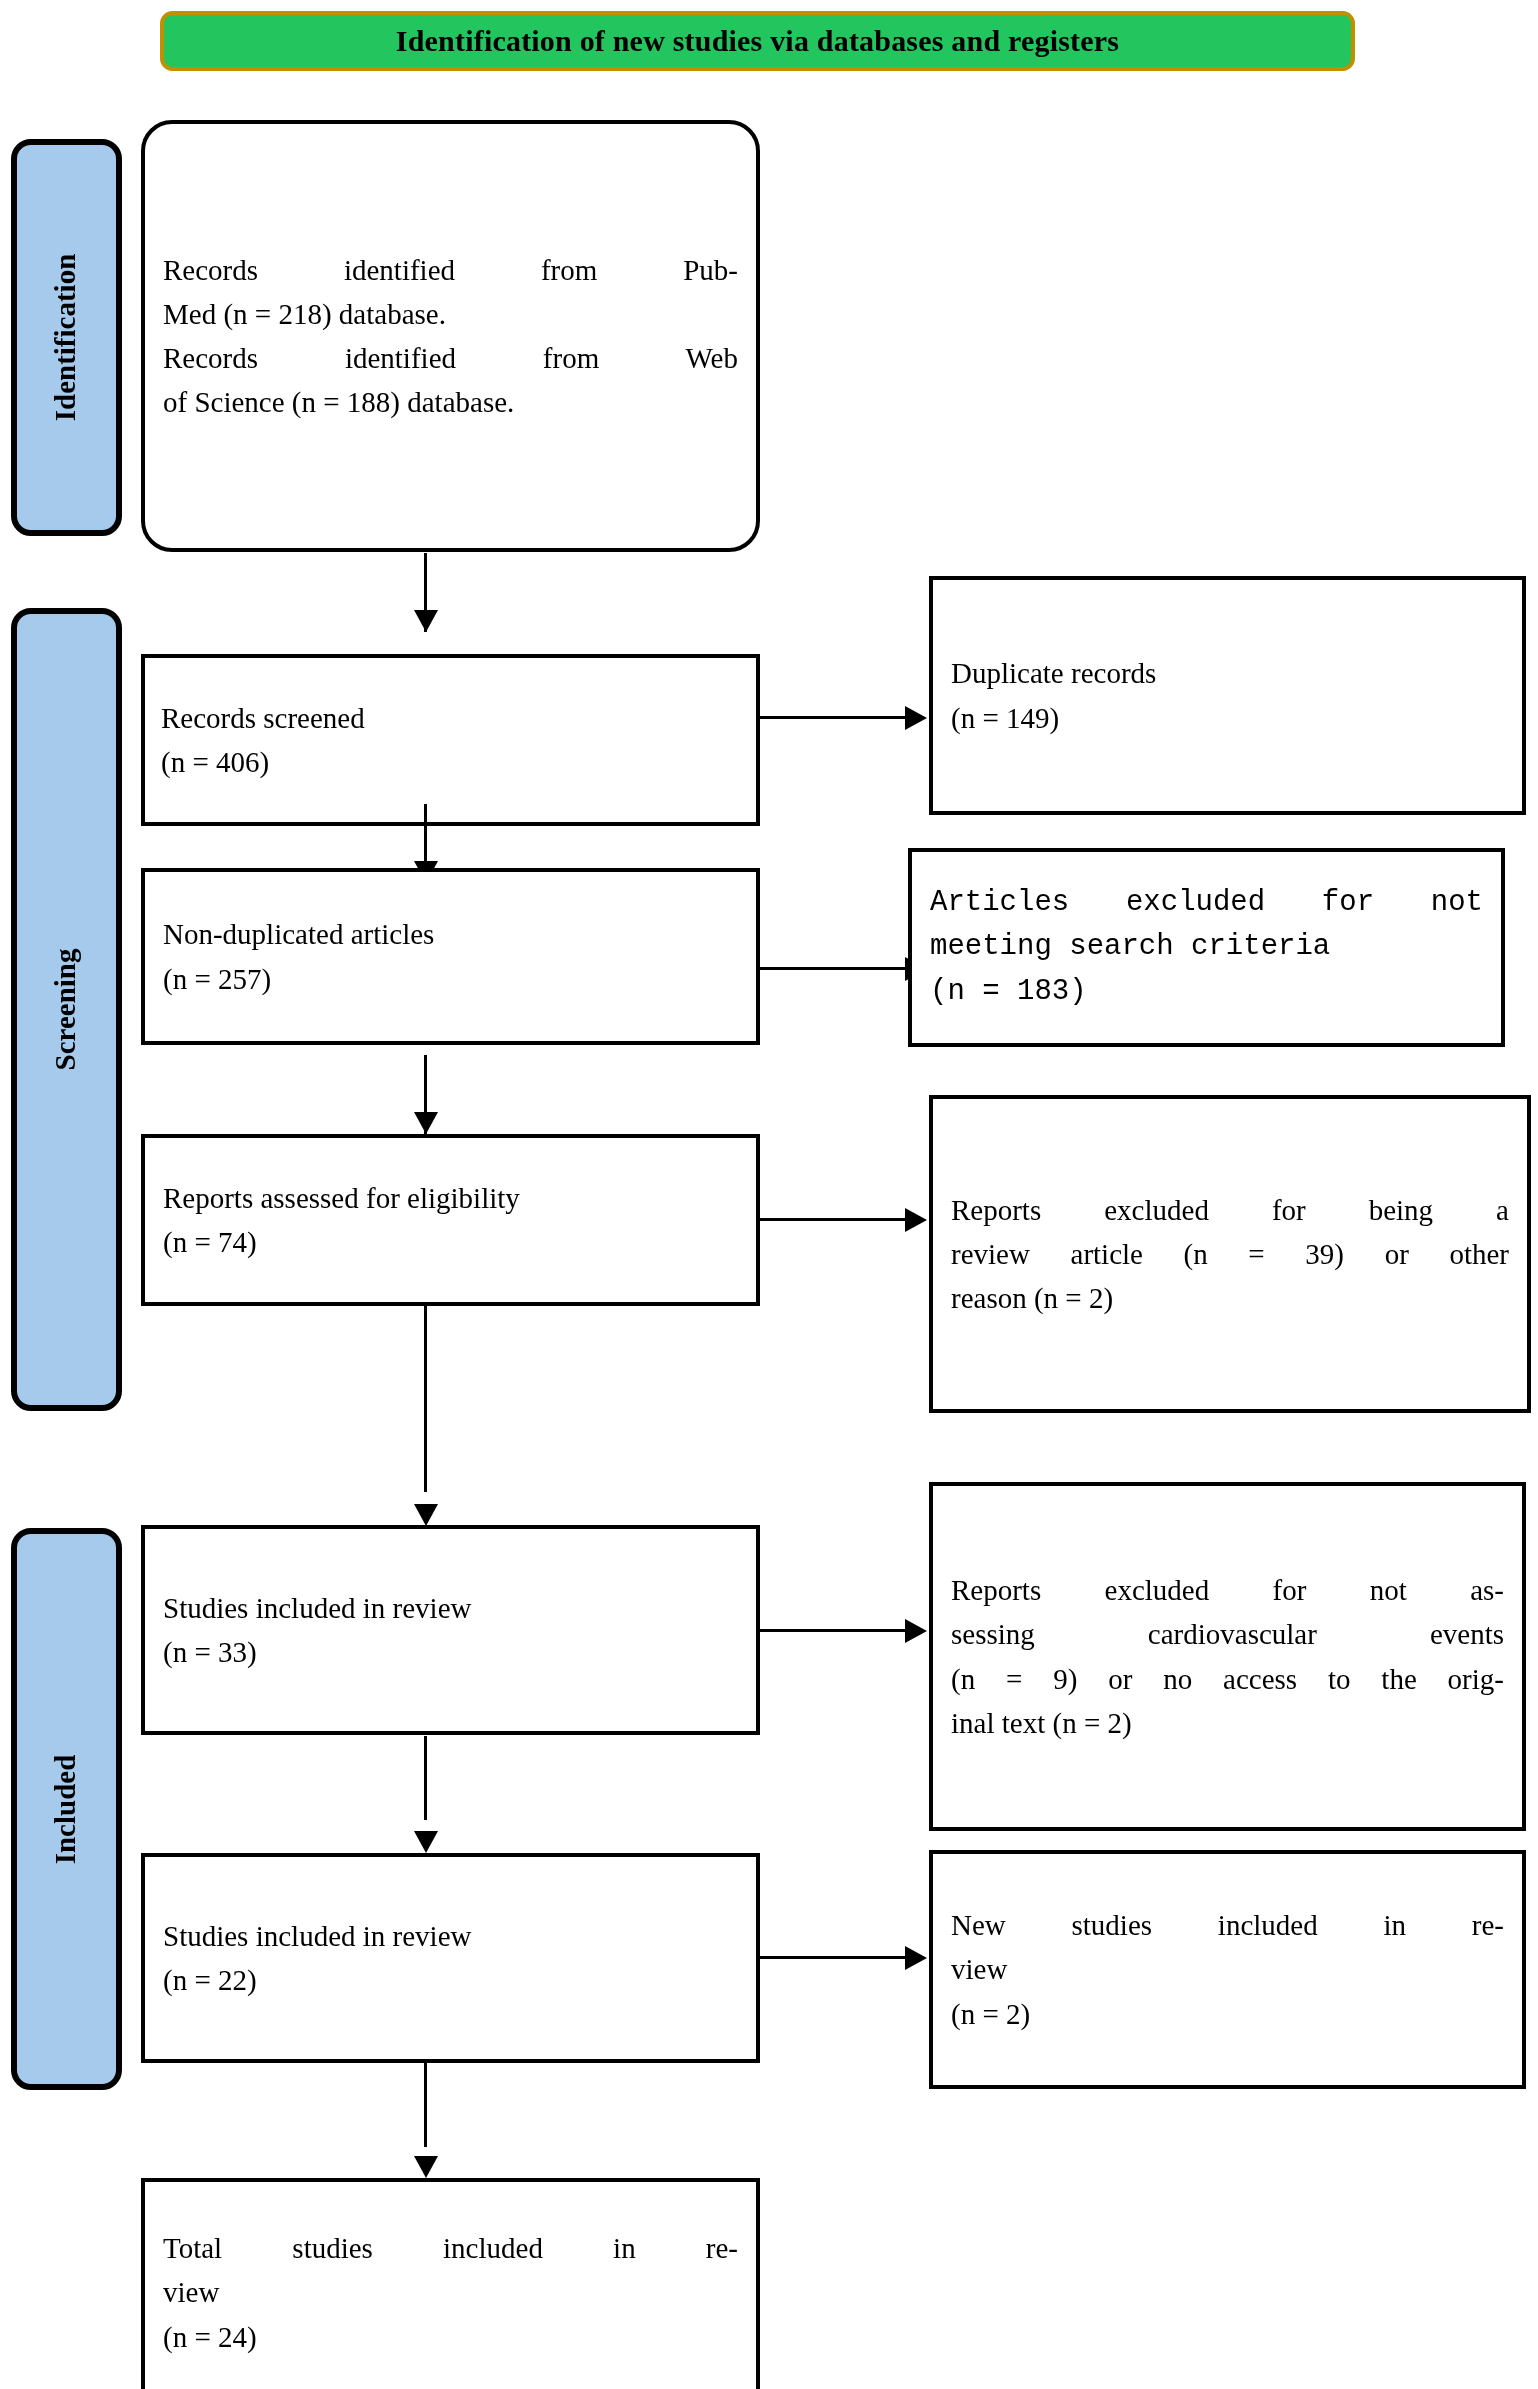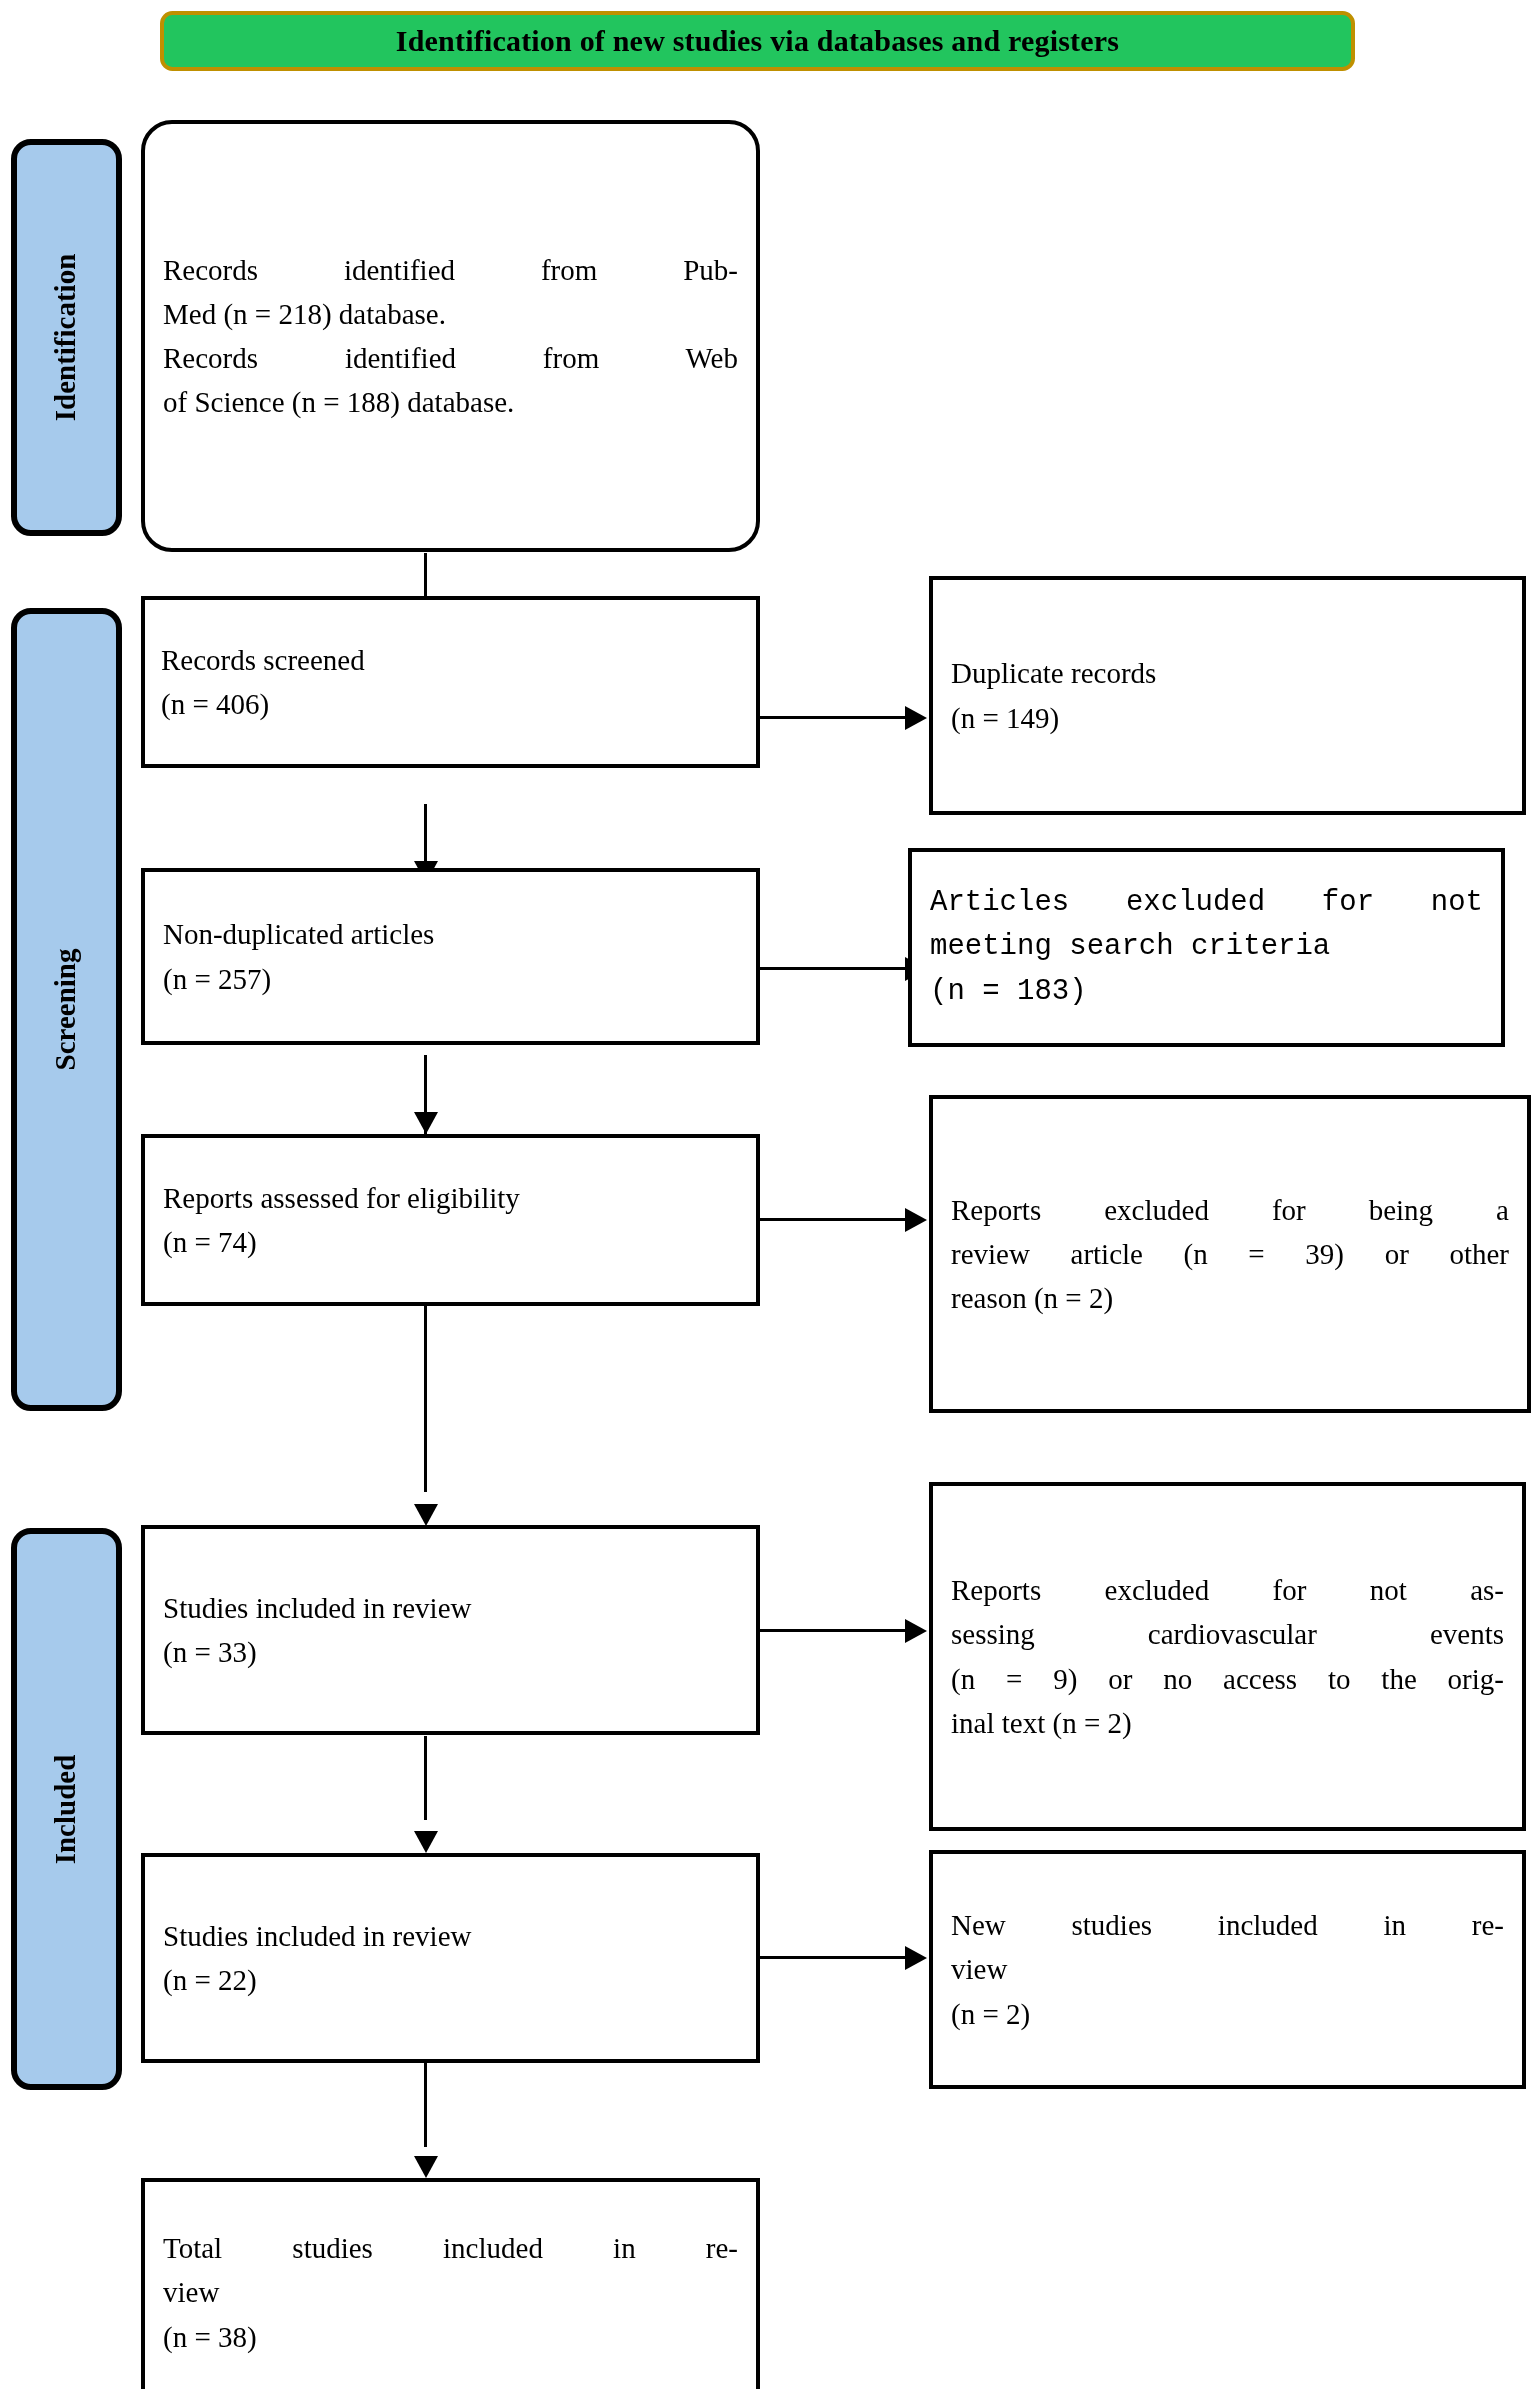--- a/index.html
+++ b/index.html
@@ -135,21 +135,21 @@
   <div class="box" style="left:141px; top:120px; width:619px; height:432px;border-radius:31px;">
     <div class="box-line just-full">Records identified from Pub-</div>
     <div class="box-line">Med (n = 218) database.</div>
     <div class="box-line just-full">Records identified from Web</div>
     <div class="box-line">of Science (n = 188) database.</div>
   </div>
 
   <div class="vline" style="left:424px; top:553px; height:79px;"></div>
   <div class="arrow-down" style="left:414px; top:610px;"></div>
 
-  <div class="box" style="left:141px; top:596px; width:619px; height:172px;padding-left:16px;">
+  <div class="box" style="left:141px; top:654px; width:619px; height:172px;padding-left:16px;">
     <div class="box-line">Records screened</div>
     <div class="box-line">(n = 406)</div>
   </div>
 
   <div class="hline" style="left:760px; top:716px; width:148px;"></div>
   <div class="arrow-right" style="left:905px; top:706px;"></div>
 
   <div class="box" style="left:929px; top:576px; width:597px; height:239px;">
     <div class="box-line">Duplicate records</div>
     <div class="box-line">(n = 149)</div>
@@ -223,17 +223,17 @@
     <div class="box-line">view</div>
     <div class="box-line">(n = 2)</div>
   </div>
 
   <div class="vline" style="left:424px; top:2063px; height:84px;"></div>
   <div class="arrow-down" style="left:414px; top:2156px;"></div>
 
   <div class="box" style="left:141px; top:2178px; width:619px; height:229px;">
     <div class="box-line just-full">Total studies included in re-</div>
     <div class="box-line">view</div>
-    <div class="box-line">(n = 38)</div>
+    <div class="box-line">(n = 24)</div>
   </div>
 
 </div>
 
 
 </body></html>

